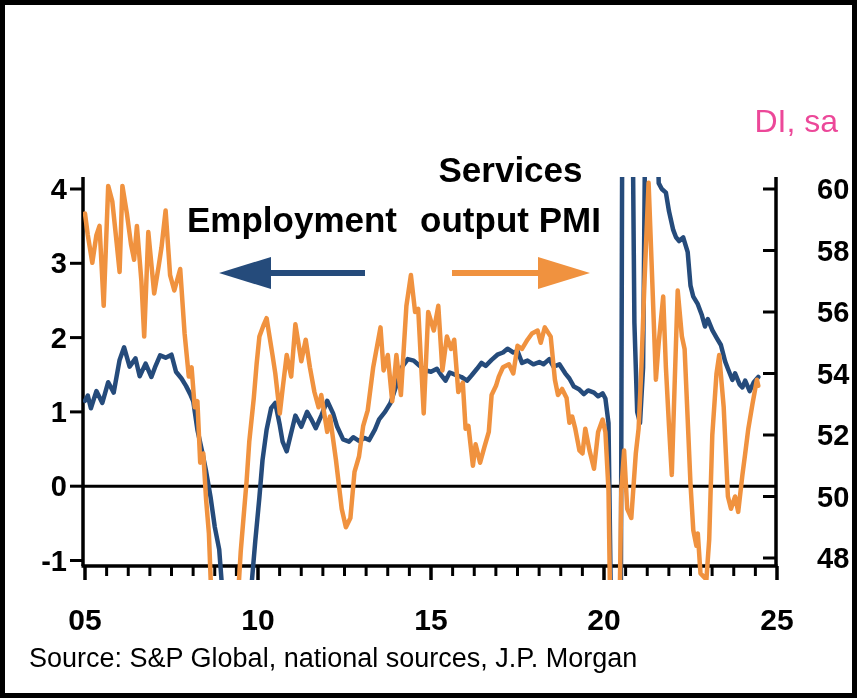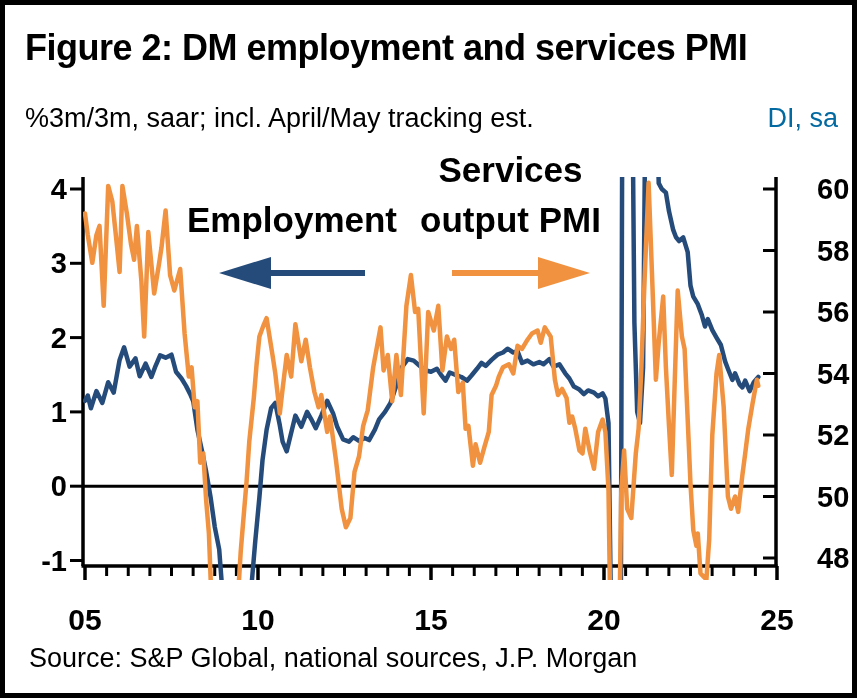--- a/index.html
+++ b/index.html
@@ -16,21 +16,21 @@
     position:absolute;left:20px;top:22px;
     font-size:36px;font-weight:bold;color:#000;
     letter-spacing:-0.5px;white-space:nowrap;
   }
   .sub-left{
     position:absolute;left:20px;top:98px;
     font-size:27px;color:#000;white-space:nowrap;
   }
   .sub-right{
     position:absolute;right:14px;top:98px;
-    font-size:27px;color:#0369a1;white-space:nowrap;
+    font-size:32px;color:#ec4899;white-space:nowrap;
   }
   .annot{
     position:absolute;font-weight:bold;color:#000;
     text-align:center;font-size:35px;line-height:50px;
   }
   .annot-employment{left:178px;top:190px;width:218px;}
   .annot-services{left:408px;top:140px;width:195px;}
   .source{
     position:absolute;left:24px;top:638px;
     font-size:27px;color:#000;white-space:nowrap;
@@ -43,23 +43,21 @@
   .xlabel{
     font-family:"Liberation Sans", sans-serif;
     font-size:30px;font-weight:bold;fill:#000;
   }
 </style>
 </head>
 <body>
 
 <div id="figure">
 
-  <div class="title">Figure 2: DM employment and services PMI</div>
 
-  <div class="sub-left">%3m/3m, saar; incl. April/May tracking est.</div>
   <div class="sub-right">DI, sa</div>
 
   <svg id="chart" width="857" height="698" viewBox="0 0 857 698">
       <defs>
         <clipPath id="plotclip">
           <rect x="78" y="172" width="693" height="403"></rect>
         </clipPath>
       </defs>
       <line x1="78" y1="172" x2="78" y2="561" stroke="#000000" stroke-width="3.5"></line>
       <line x1="771" y1="172" x2="771" y2="561" stroke="#000000" stroke-width="3.5"></line>

